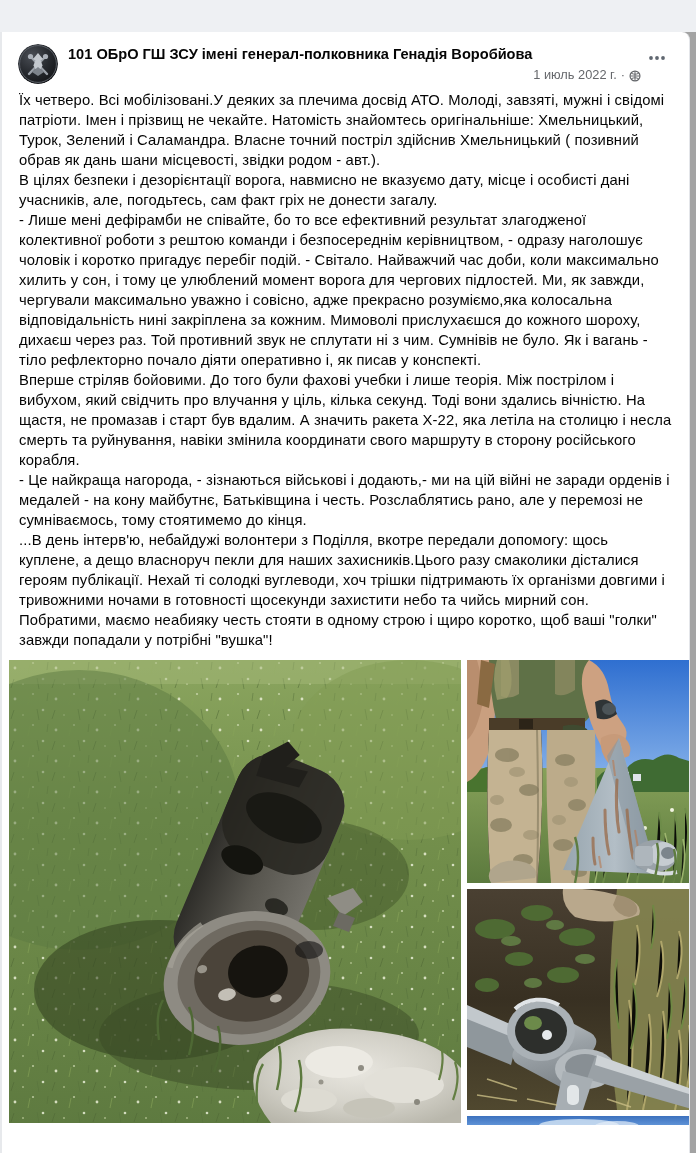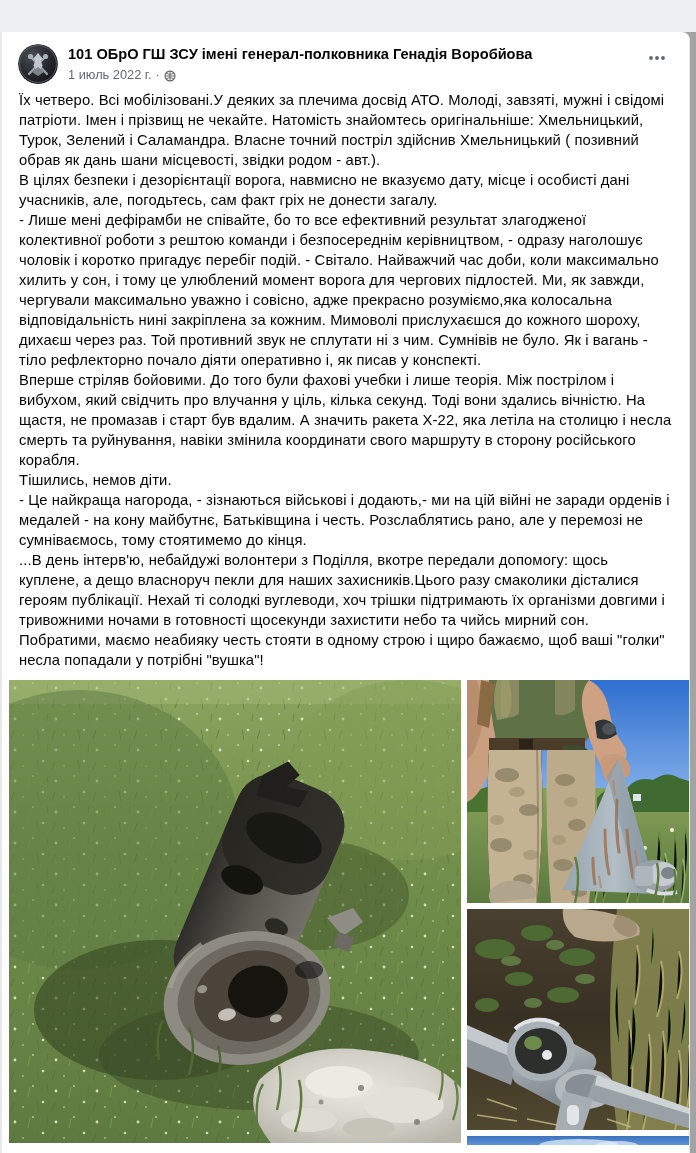--- a/index.html
+++ b/index.html
@@ -30,21 +30,21 @@
     overflow:hidden; cursor:pointer;
   }
   .head-mid { flex:1 1 auto; min-width:0; padding-left:10px; }
   .page-name {
     font-size:14.6px; font-weight:700; color:#050505; line-height:19px;
     white-space:nowrap; overflow:hidden; text-overflow:ellipsis;
     cursor:pointer; padding-top:1px;
   }
   .meta-row {
     display:flex; align-items:center; gap:4px;
-    font-size:12.8px; color:#65676b; line-height:16px; margin-top:3px;
+    font-size:12.8px; color:#65676b; line-height:16px; margin-top:3px;justify-content:flex-end;
   }
   .meta-row .sep { color:#65676b; }
   .globe { width:12px; height:12px; display:block; margin-top:1px; }
   .menu-btn {
     flex:0 0 auto; width:32px; height:32px; margin-top:-2px;
     display:flex; align-items:center; justify-content:center;
     border-radius:50%; cursor:pointer;
   }
   
   .post-text {
@@ -114,24 +114,23 @@
           <circle cx="16" cy="10" r="1.9" fill="#606770"></circle>
         </svg>
       </div>
     </div>
 
     <div class="post-text">
       <p>Їх четверо. Всі мобілізовані.У деяких за плечима досвід АТО. Молоді, завзяті, мужні і свідомі патріоти. Імен і прізвищ не чекайте. Натомість знайомтесь оригінальніше: Хмельницький, Турок, Зелений і Саламандра. Власне точний постріл здійснив Хмельницький ( позивний обрав як дань шани місцевості, звідки родом - авт.).</p>
       <p>В цілях безпеки і дезорієнтації ворога, навмисно не вказуємо дату, місце і особисті дані учасників, але, погодьтесь, сам факт гріх не донести загалу.</p>
       <p>-  Лише мені дефірамби не співайте, бо то все ефективний результат злагодженої колективної роботи з рештою команди і безпосереднім  керівництвом, - одразу наголошує чоловік і коротко пригадує перебіг подій. -  Світало. Найважчий час доби, коли максимально хилить у сон, і тому це улюблений момент ворога для чергових підлостей. Ми, як завжди, чергували максимально уважно і совісно, адже прекрасно розуміємо,яка колосальна відповідальність нині закріплена за кожним. Мимоволі прислухаєшся до кожного шороху, дихаєш через раз. Той противний звук не сплутати ні з чим. Сумнівів не було. Як і вагань - тіло рефлекторно почало діяти оперативно і, як писав у конспекті.</p>
       <p>Вперше стріляв бойовими. До того були фахові учебки і лише теорія. Між пострілом і вибухом, який свідчить про влучання у ціль, кілька секунд. Тоді вони здались вічністю. На щастя, не промазав і старт був вдалим. А значить ракета Х-22, яка летіла на столицю і несла смерть та руйнування, навіки змінила координати свого маршруту в сторону російського корабля.</p>
-      <p>Тішились, немов діти.</p>
       <p>- Це найкраща нагорода, - зізнаються військові і додають,- ми на цій війні не заради орденів і медалей - на кону майбутнє, Батьківщина і честь. Розслаблятись рано, але у перемозі не сумніваємось, тому стоятимемо до кінця.</p>
       <p>...В день інтерв'ю, небайдужі волонтери з Поділля, вкотре передали допомогу: щось куплене, а дещо власноруч пекли для наших захисників.Цього разу смаколики дісталися героям публікації. Нехай ті солодкі вуглеводи, хоч трішки підтримають їх організми довгими і тривожними ночами в готовності щосекунди захистити небо та чийсь мирний сон.</p>
-      <p>Побратими, маємо неабияку честь  стояти в одному строю і щиро бажаємо, щоб ваші "голки" несла попадали у потрібні "вушка"!</p>
+      <p>Побратими, маємо неабияку честь  стояти в одному строю і щиро коротко, щоб ваші "голки" завжди попадали у потрібні "вушка"!</p>
     </div>
 
     <div class="photo-grid">
 
       <div class="ph ph-main" aria-label="burnt-missile-debris-in-grass-photo">
         <svg viewBox="0 0 452 463" preserveAspectRatio="none">
           <defs>
             <linearGradient id="grass1" x1="0" y1="0" x2="0" y2="1">
               <stop offset="0" stop-color="#8ba55f"></stop>
               <stop offset="0.35" stop-color="#74904c"></stop>

